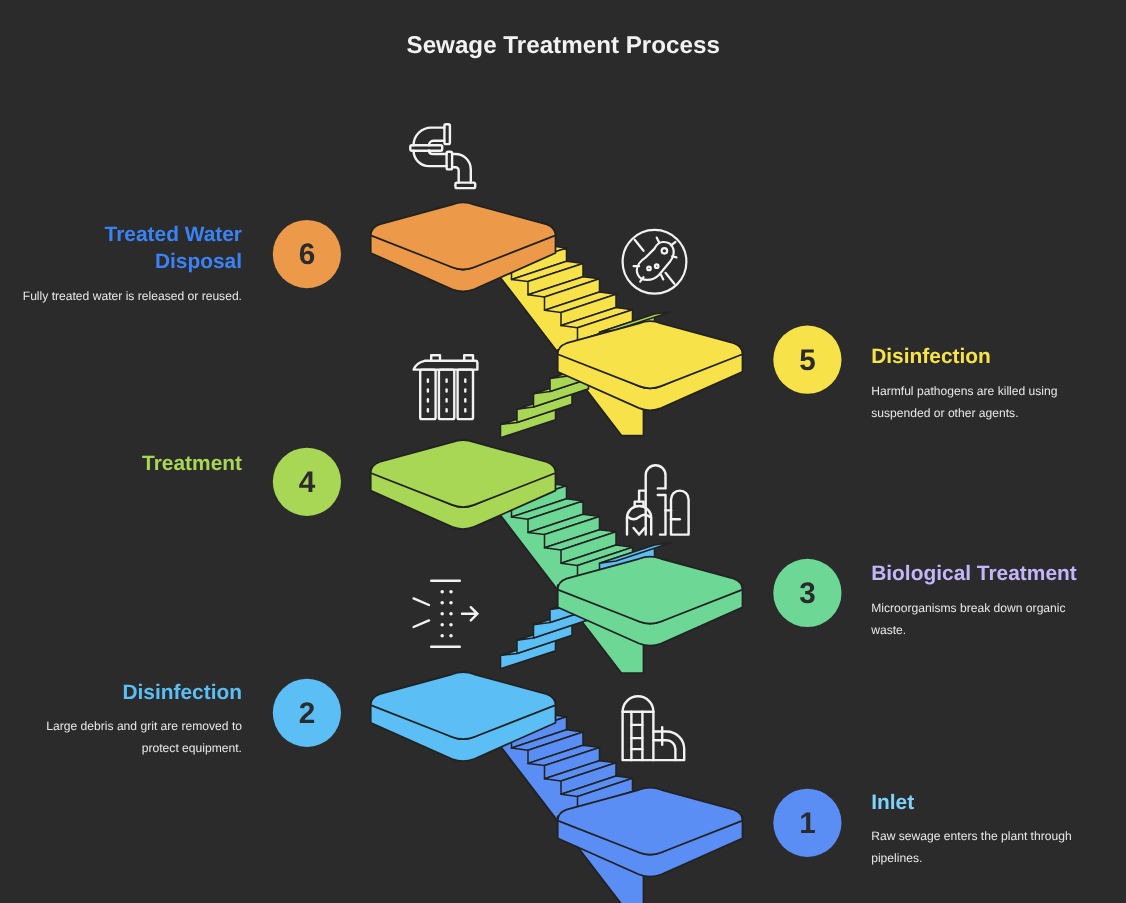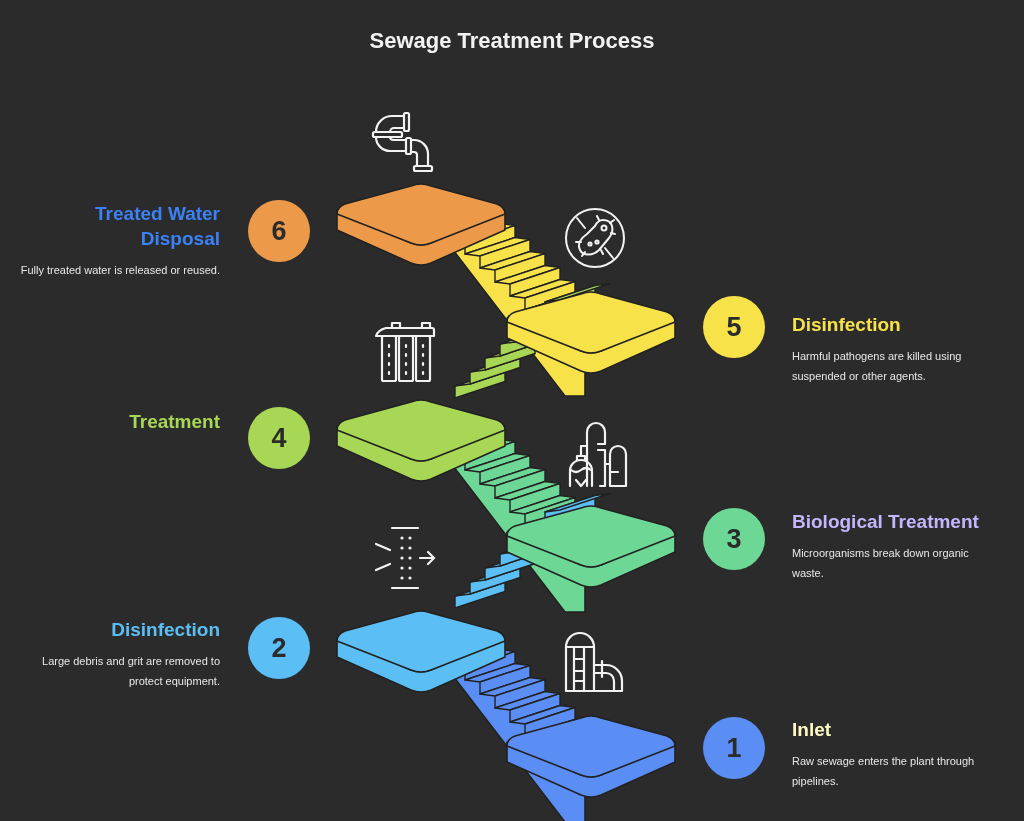--- a/index.html
+++ b/index.html
@@ -144,21 +144,21 @@
 </div>
 
 <div class="step-block left" style="left:20px; top:617px; width:200px;">
   <div class="step-title" style="color:#5bbef5;">Disinfection</div>
   <div class="step-desc">Large debris and grit are removed to protect equipment.</div>
 </div>
 <div class="badge" style="left:248px; top:617px; background:#5bbef5;">2</div>
 
 <div class="badge" style="left:703px; top:717px; background:#5b8ef5;">1</div>
 <div class="step-block right" style="left:792px; top:717px; width:190px;">
-  <div class="step-title" style="color:#fef9c3;">Inlet</div>
+  <div class="step-title" style="color:#7dd3fc;">Inlet</div>
   <div class="step-desc">Raw sewage enters the plant through pipelines.</div>
 </div>
 
 <svg class="icon" style="left:370px; top:108px;" width="70" height="66" viewBox="0 0 70 66" fill="none" stroke="#f2f2f2" stroke-width="2.2" stroke-linecap="round" stroke-linejoin="round">
   <path d="M34 8 H22 A16 16 0 0 0 6 24"></path>
   <path d="M34 20 H24 A4 4 0 0 0 20 24"></path>
   <rect x="34" y="5" width="5" height="18" rx="1.5"></rect>
   <rect x="3" y="24" width="29" height="5" rx="1.5"></rect>
   <path d="M6 29 A14 14 0 0 0 20 43 H36"></path>
   <path d="M20 29 A1 1 0 0 0 20 29"></path>

